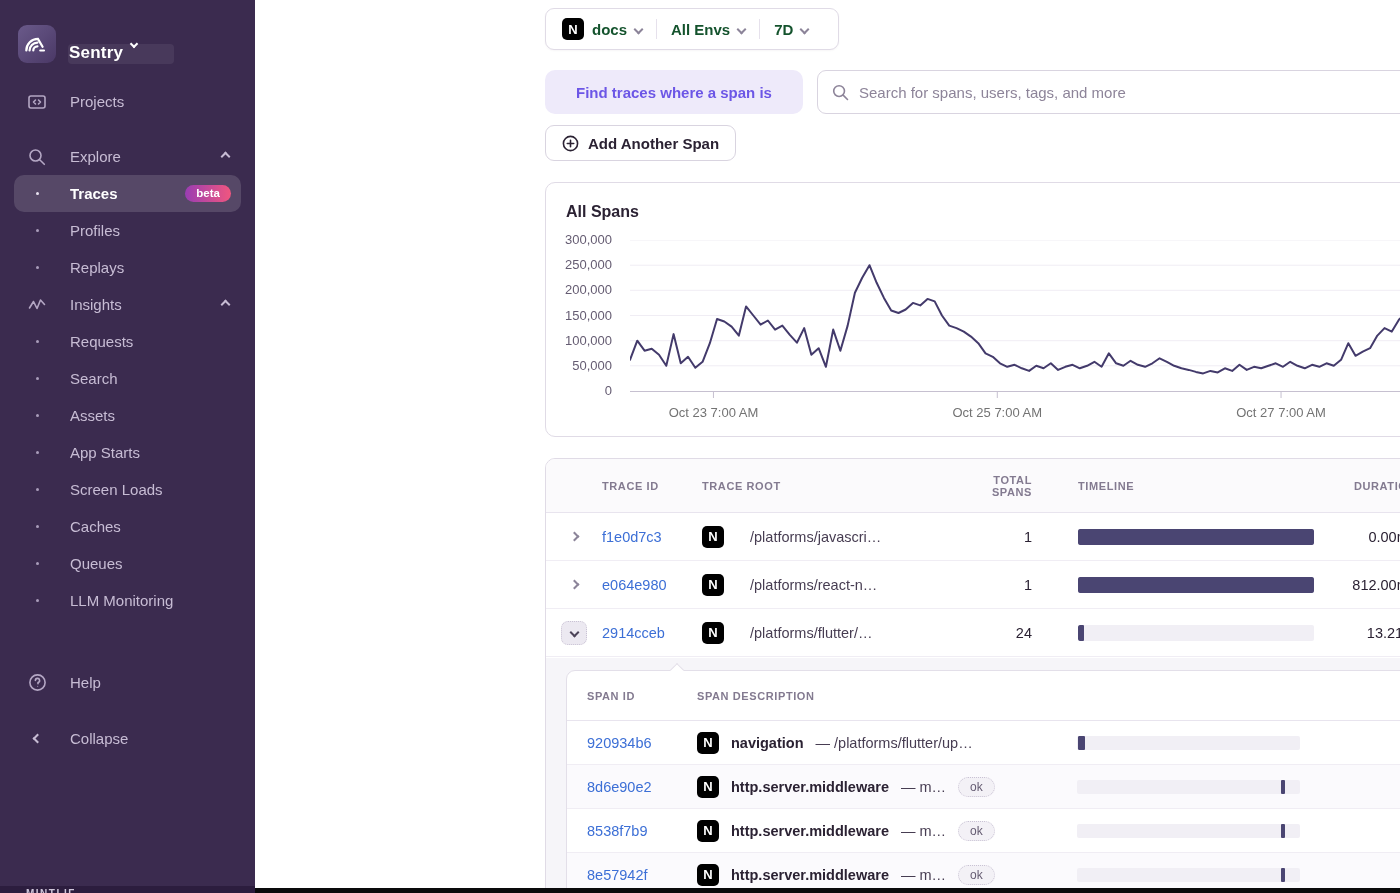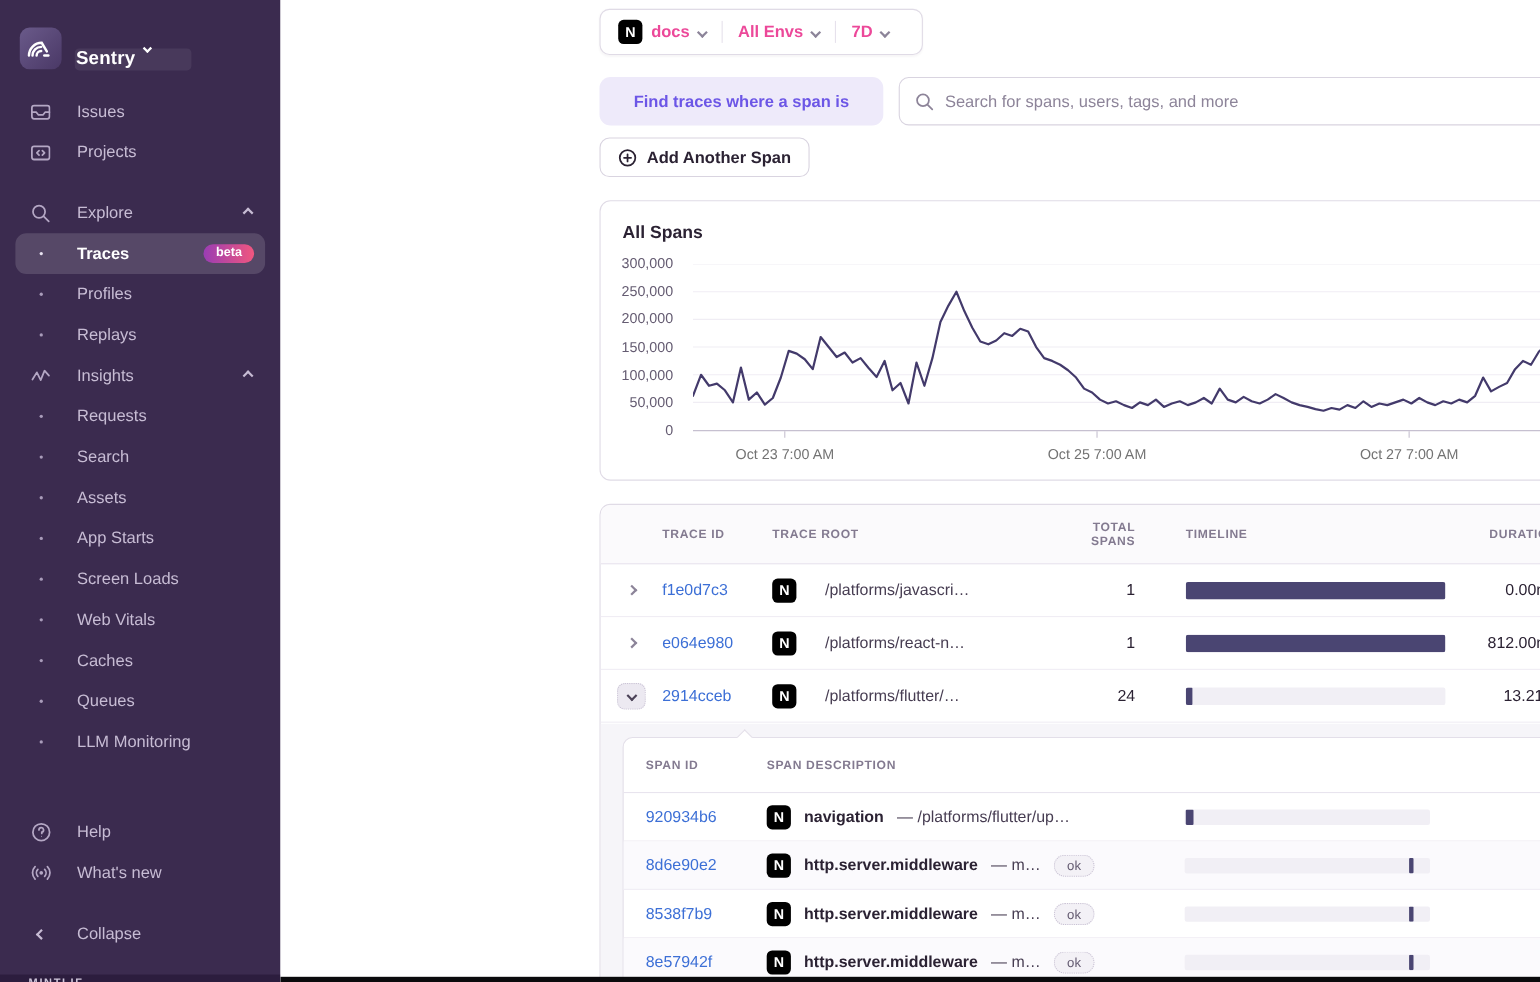--- a/index.html
+++ b/index.html
@@ -48,21 +48,21 @@
 
   
   .content { position:absolute; left:255px; top:0; width:1145px; height:893px; background:#fff; }
 
   
   .proj-bar { position:absolute; left:290px; top:8px; height:42px; display:flex; align-items:center;
     background:#fff; border:1px solid #e0dbe6; border-radius:9px; padding:0 16px;
     box-shadow:0 1px 2px rgba(43,34,51,.04); }
   .proj-seg { display:flex; align-items:center; gap:8px; padding:0 14px; cursor:pointer; }
   .proj-seg:first-child { padding-left:0; }
-  .proj-seg .txt { font-size:15px; font-weight:bold; color:#ec4899; }
+  .proj-seg .txt { font-size:15px; font-weight:bold; color:#14532d; }
   .vdiv { width:1px; height:20px; background:#e6e1ec; }
   .n-badge { width:22px; height:22px; border-radius:5px; background:#000; color:#fff;
     display:flex; align-items:center; justify-content:center; font-size:13px; font-weight:bold; }
 
   
   .find-chip { position:absolute; left:290px; top:70px; width:258px; height:44px;
     background:#eeeafa; border-radius:10px; display:flex; align-items:center; justify-content:center;
     font-size:15px; font-weight:bold; color:#6c56e6; cursor:pointer; }
   .search-box { position:absolute; left:562px; top:70px; width:768px; height:44px;
     border:1px solid #d9d4e0; border-radius:9px; background:#fff; display:flex; align-items:center;
@@ -153,29 +153,20 @@
     <span class="brand-name">Sentry</span>
     <span class="brand-chev chev down white" style="width:6px;height:6px;"></span>
   </div>
   <div class="brand-skeleton"></div>
 
   <nav class="nav">
     <div class="nav-item">
       <span class="icon-slot">
         <svg width="18" height="18" viewBox="0 0 18 18" class="icon-stroke">
             <rect x="1" y="3" width="16" height="12" rx="2"></rect>
-            <path d="M1 9h4l2 2.5h4L13 9h4"></path>
-          </svg>
-      </span>
-      <span class="lbl">Issues</span>
-    </div>
-    <div class="nav-item">
-      <span class="icon-slot">
-        <svg width="18" height="18" viewBox="0 0 18 18" class="icon-stroke">
-            <rect x="1" y="3" width="16" height="12" rx="2"></rect>
             <path d="M7.5 7 5.5 9l2 2M10.5 7l2 2-2 2"></path>
           </svg>
       </span>
       <span class="lbl">Projects</span>
     </div>
 
     <div class="sec-gap"></div>
 
     <div class="nav-item">
       <span class="icon-slot">
@@ -243,26 +234,20 @@
     <div class="nav-item">
       <span class="icon-slot">
           <span class="bullet"></span>
         </span>
       <span class="lbl">Screen Loads</span>
     </div>
     <div class="nav-item">
       <span class="icon-slot">
           <span class="bullet"></span>
         </span>
-      <span class="lbl">Web Vitals</span>
-    </div>
-    <div class="nav-item">
-      <span class="icon-slot">
-          <span class="bullet"></span>
-        </span>
       <span class="lbl">Caches</span>
     </div>
     <div class="nav-item">
       <span class="icon-slot">
           <span class="bullet"></span>
         </span>
       <span class="lbl">Queues</span>
     </div>
     <div class="nav-item">
       <span class="icon-slot">
@@ -275,29 +260,20 @@
 
     <div class="nav-item">
       <span class="icon-slot">
         <svg width="19" height="19" viewBox="0 0 19 19" class="icon-stroke">
             <circle cx="9.5" cy="9.5" r="7.6"></circle>
             <path d="M7.4 7.5a2.1 2.1 0 1 1 2.6 2v1.2"></path>
             <circle cx="9.7" cy="13.2" r="0.5" fill="#b4a7c4" stroke="none"></circle>
           </svg>
       </span>
       <span class="lbl">Help</span>
-    </div>
-    <div class="nav-item">
-      <span class="icon-slot">
-        <svg width="19" height="19" viewBox="0 0 19 19" class="icon-stroke">
-            <circle cx="9.5" cy="9.5" r="1.7" fill="#b4a7c4" stroke="none"></circle>
-            <path d="M6.4 12.6a4.4 4.4 0 0 1 0-6.2M12.6 6.4a4.4 4.4 0 0 1 0 6.2M3.9 15.1a7.9 7.9 0 0 1 0-11.2M15.1 3.9a7.9 7.9 0 0 1 0 11.2"></path>
-          </svg>
-      </span>
-      <span class="lbl">What's new</span>
     </div>
 
     <div class="pre-collapse-gap"></div>
 
     <div class="nav-item">
       <span class="icon-slot">
           <span class="chev left"></span>
         </span>
       <span class="lbl">Collapse</span>
     </div>

